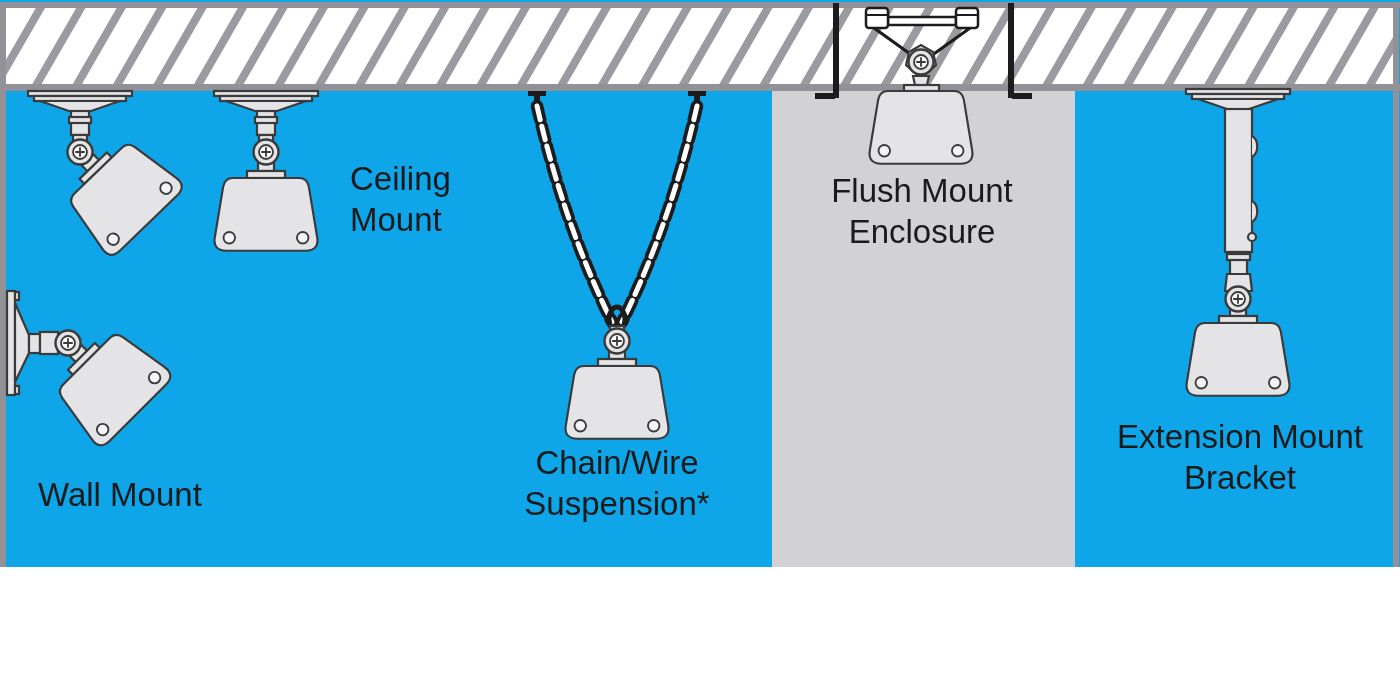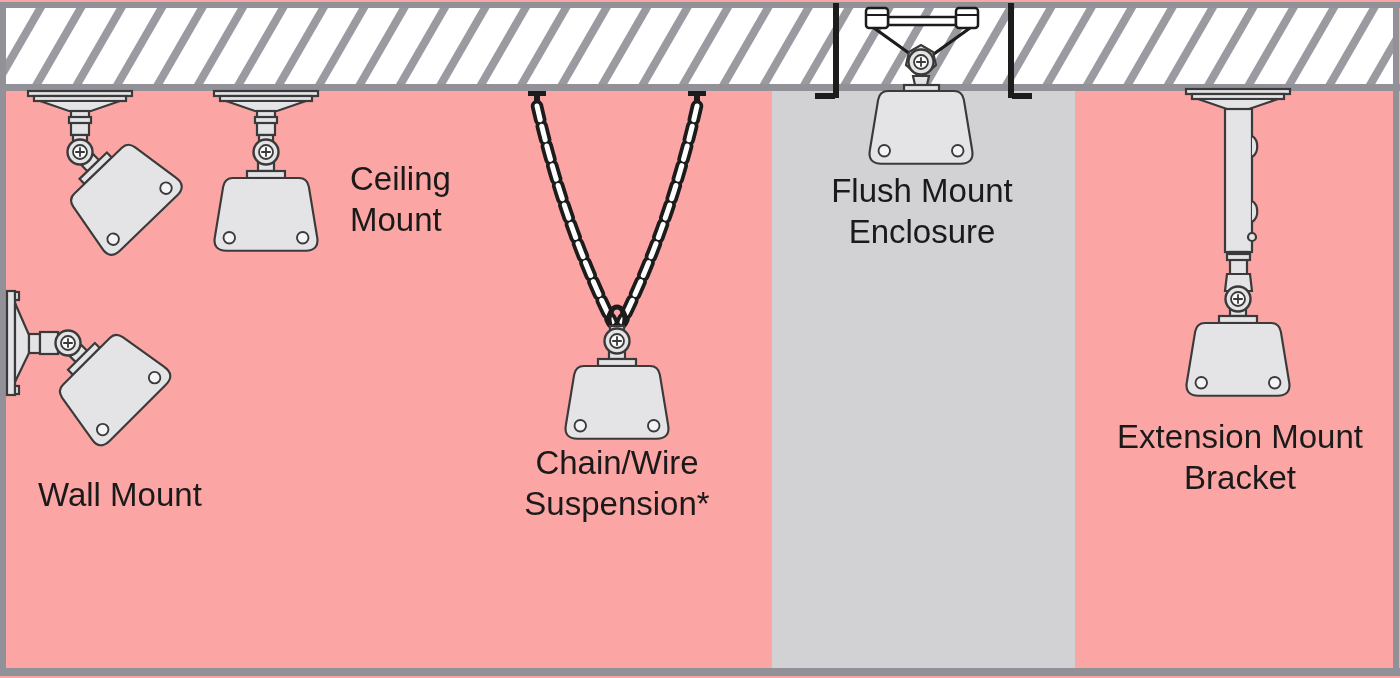--- a/index.html
+++ b/index.html
@@ -7,22 +7,22 @@
     --fill-light:#e4e4e6;
     --hatch:#9a9aa0;
     --frame:#919197;
     --recess:#d2d2d4;
     --ink:#1c1c1c;
     --text:#1a1a1a;
   }
   html,body{margin:0;padding:0;background:#fff;}
   .stage{
     position:relative;
-    width:1400px;height:678px;
-    background:#fca5a5;
+    width:1400px;height:567px;
+    background:#0ea5e9;
     font-family:"Liberation Sans", sans-serif;
   }
   svg{display:block}
   .lbl{
     fill:var(--text);
     font-family:"Liberation Sans", sans-serif;
     font-size:33px;
     font-weight:400;
   }
   .metal{fill:var(--fill-light);stroke:var(--outline);stroke-width:2.2px;}

